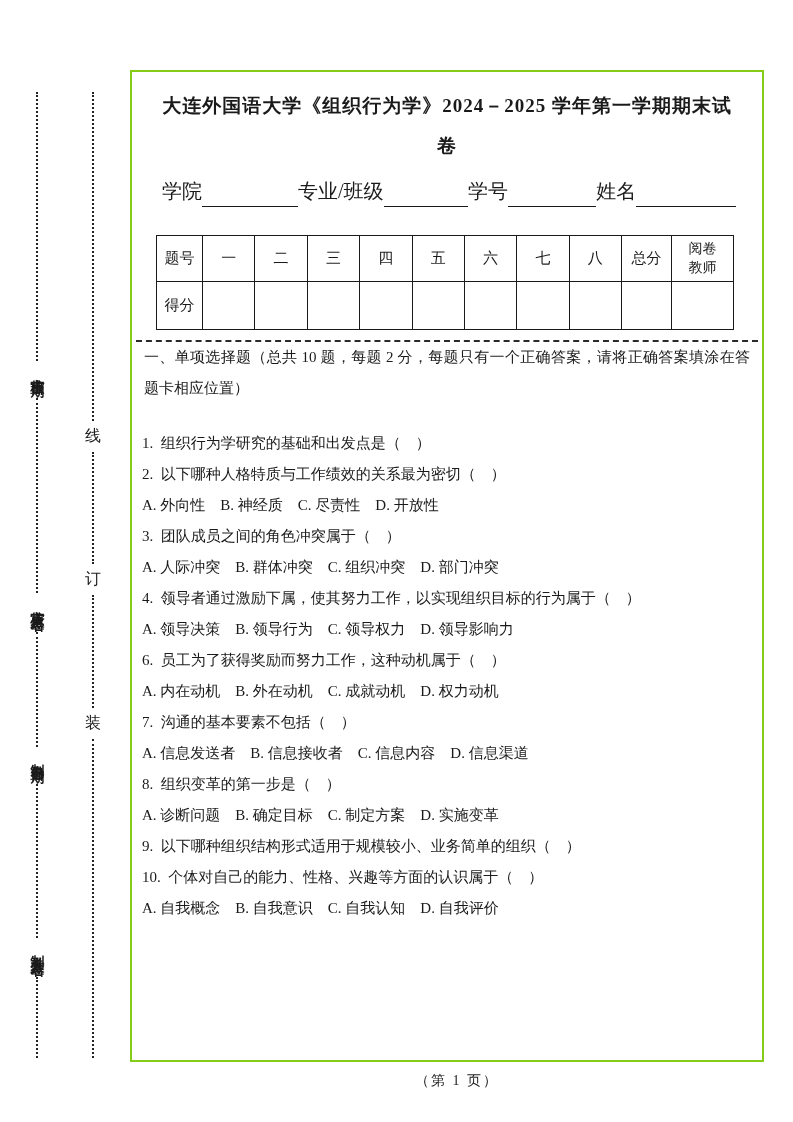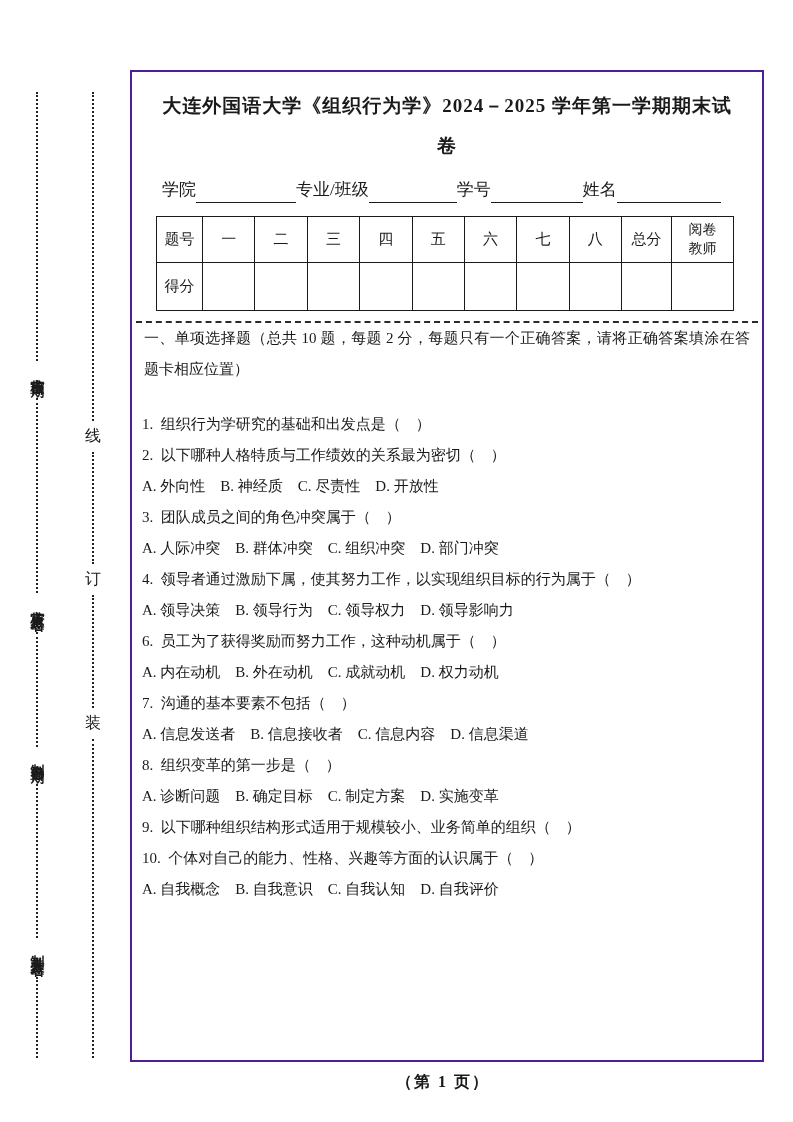--- a/index.html
+++ b/index.html
@@ -21,58 +21,58 @@
   .vlabel {
     writing-mode:vertical-rl; text-orientation:upright;
     font-weight:bold; font-size:14px; letter-spacing:2px;
     padding:6px 0; white-space:nowrap;
   }
   .vchar { font-size:16px; padding:5px 0; }
 
   
   .main-box {
     position:absolute; left:130px; top:70px; width:634px; height:992px;
-    border:2px solid #4c1d95; padding:14px 10px 0 10px; background:#fff;
+    border:2px solid #84cc16; padding:14px 10px 0 10px; background:#fff;
   }
   .title {
     text-align:center; font-size:19px; font-weight:600;
     line-height:40px; letter-spacing:1px;
   }
   .info-line {
     display:flex; align-items:flex-end;
-    margin:12px 16px 0 20px; font-size:17px;
+    margin:12px 16px 0 20px; font-size:20px;
   }
   .info-label { white-space:nowrap; padding-bottom:2px; }
   .info-blank { border-bottom:1.5px solid #1a1a1a; height:20px; display:inline-block; }
   .blank-0 { width:100px; } .blank-1 { width:88px; }
   .blank-2 { width:92px; }  .blank-3 { width:104px; }
 
   .score-table {
     border-collapse:collapse; table-layout:fixed; width:578px;
-    margin:13px 0 0 14px; font-size:15px; text-align:center;
+    margin:28px 0 0 14px; font-size:15px; text-align:center;
   }
   .score-table td { border:1.5px solid #1a1a1a; height:46px; overflow:hidden; }
   .score-table tr:nth-child(2) td { height:48px; }
   .score-table td:nth-child(1)  { width:46px; }
   .score-table td:nth-child(10) { width:50px; }
   .score-table td:nth-child(11) { width:62px; }
   .grader-inner { display:inline-block; width:34px; line-height:1.35; font-size:14px; }
 
   .dashed-sep { margin:10px -6px 0 -6px; border-top:2px dashed #2a2a2a; height:0; }
 
   .section-heading {
     margin:0 2px 0 2px; font-size:15px; line-height:31px;
     text-align:justify; white-space:pre-wrap;
   }
   .questions { margin-top:24px; }
   .q-stem, .q-opts { font-size:15px; line-height:31px; white-space:pre-wrap; }
 
   .footer {
-    position:absolute; left:126px; top:1072px; width:634px;
-    text-align:center; font-weight:bold; font-size:16px; letter-spacing:2px;
+    position:absolute; left:140px; top:1072px; width:634px;
+    text-align:center; font-weight:normal; font-size:14px; letter-spacing:2px;
   }
 </style>
 </head>
 <body>
 
 <div class="page">
 
   <div class="margin-col col-a">
       <div class="vdots" style="flex-grow: 2;"></div>
       <div class="vlabel">审核日期:</div>

